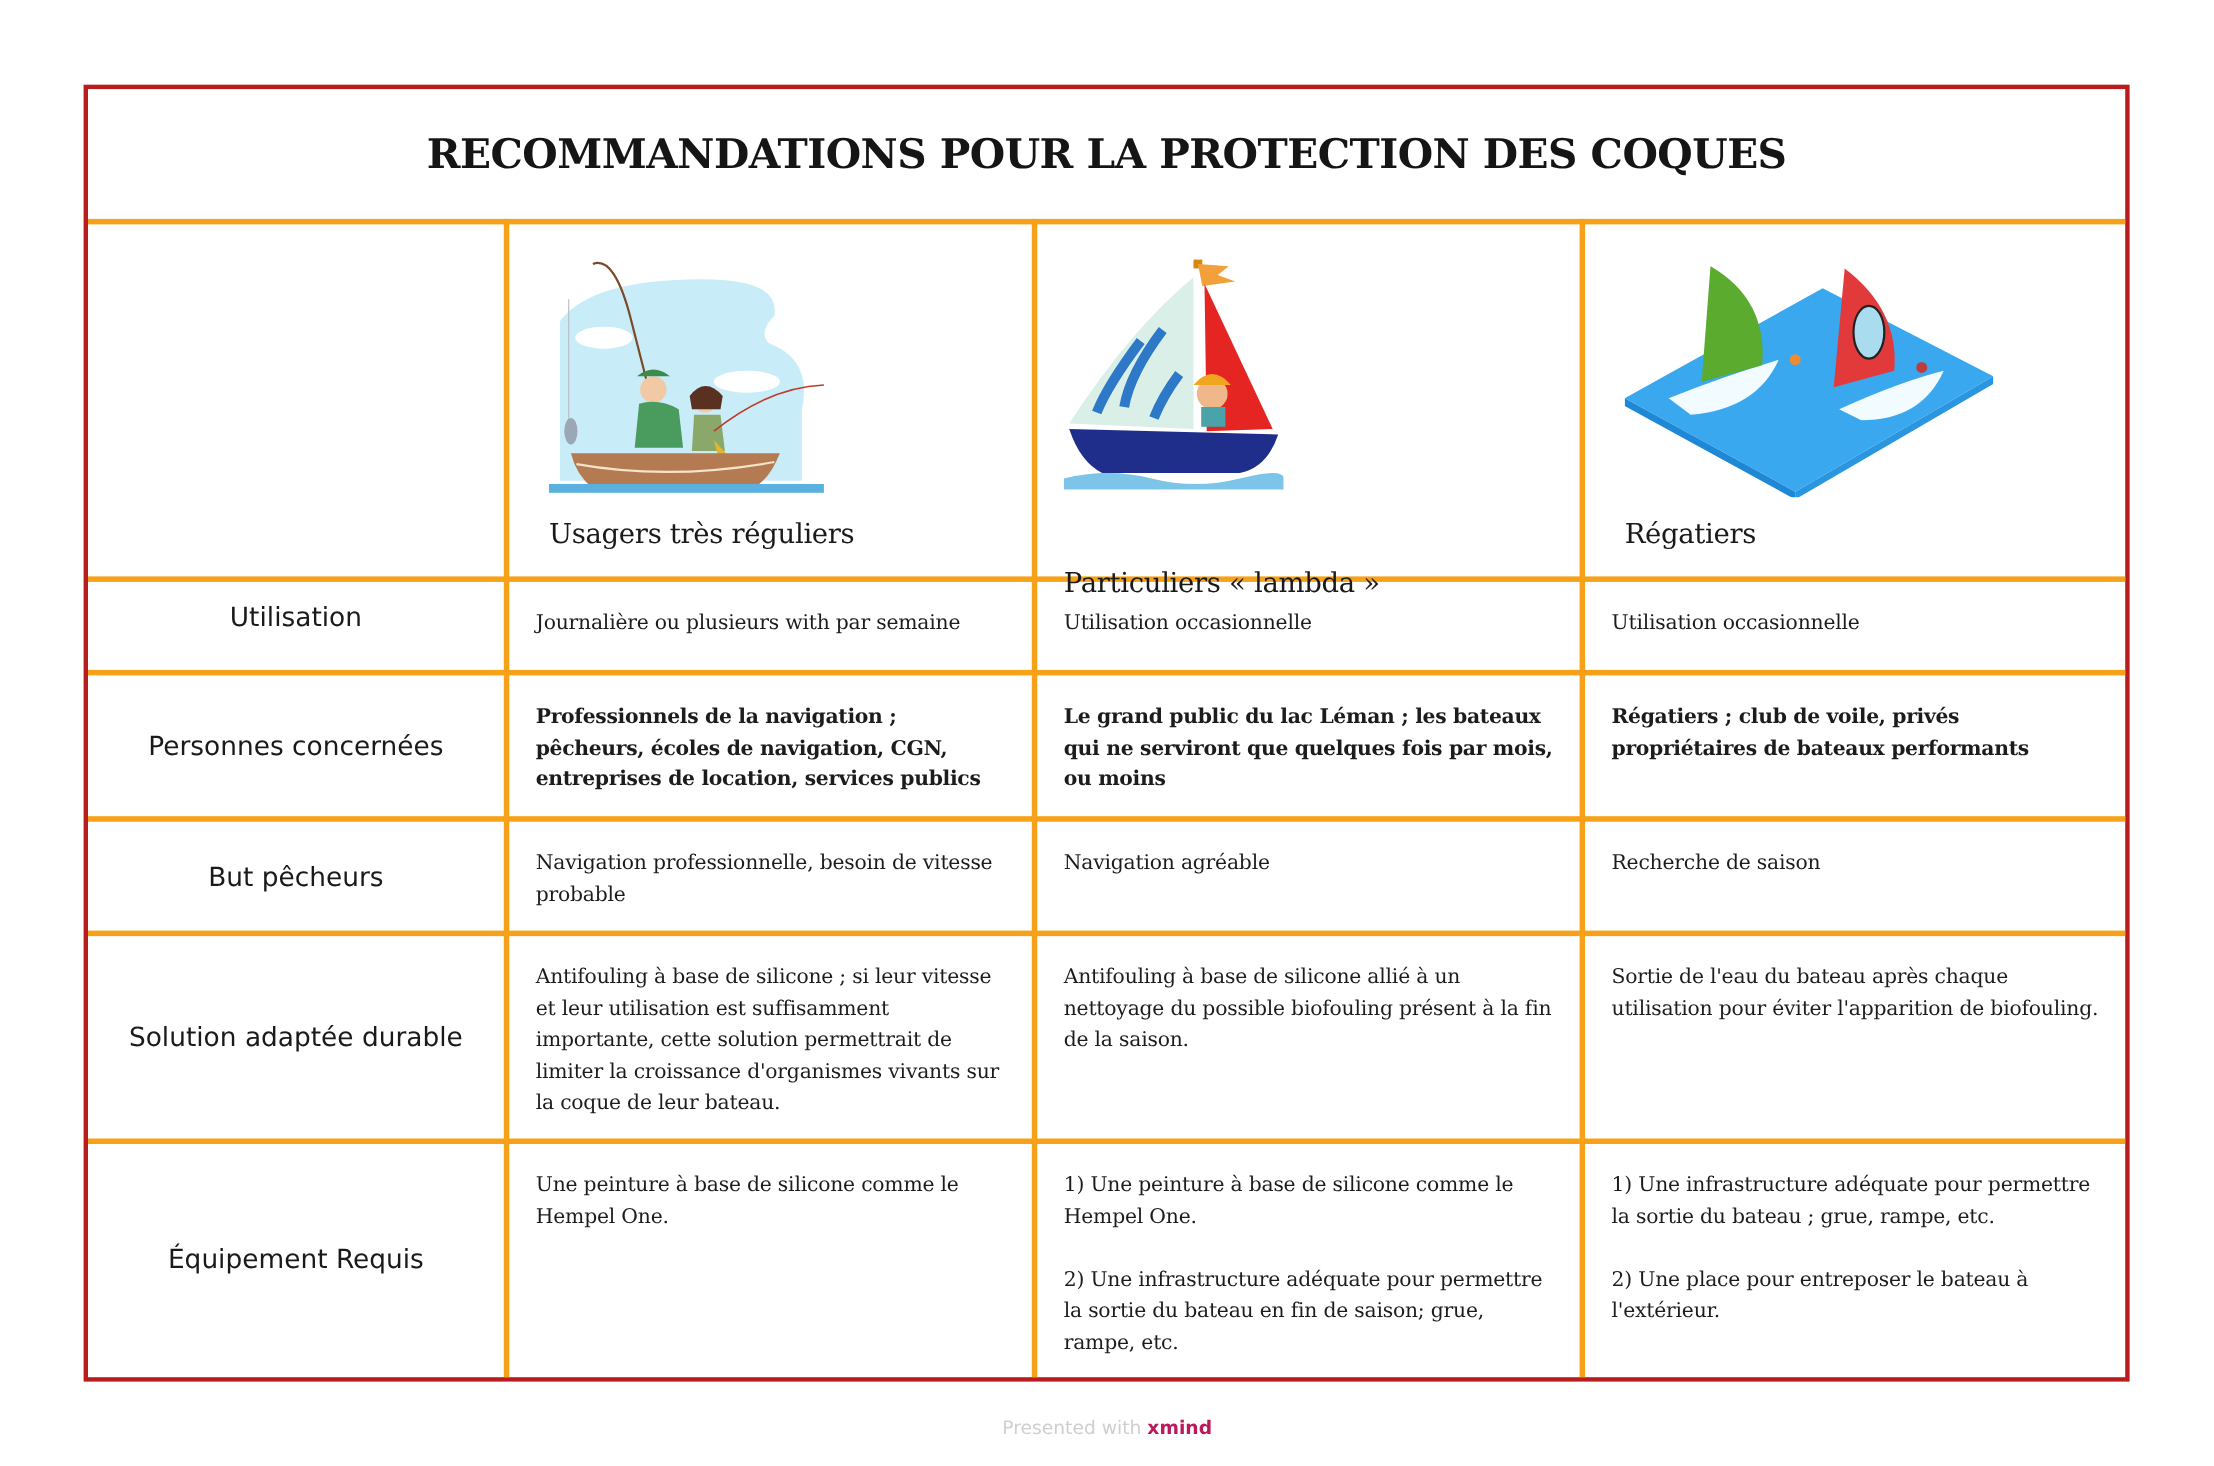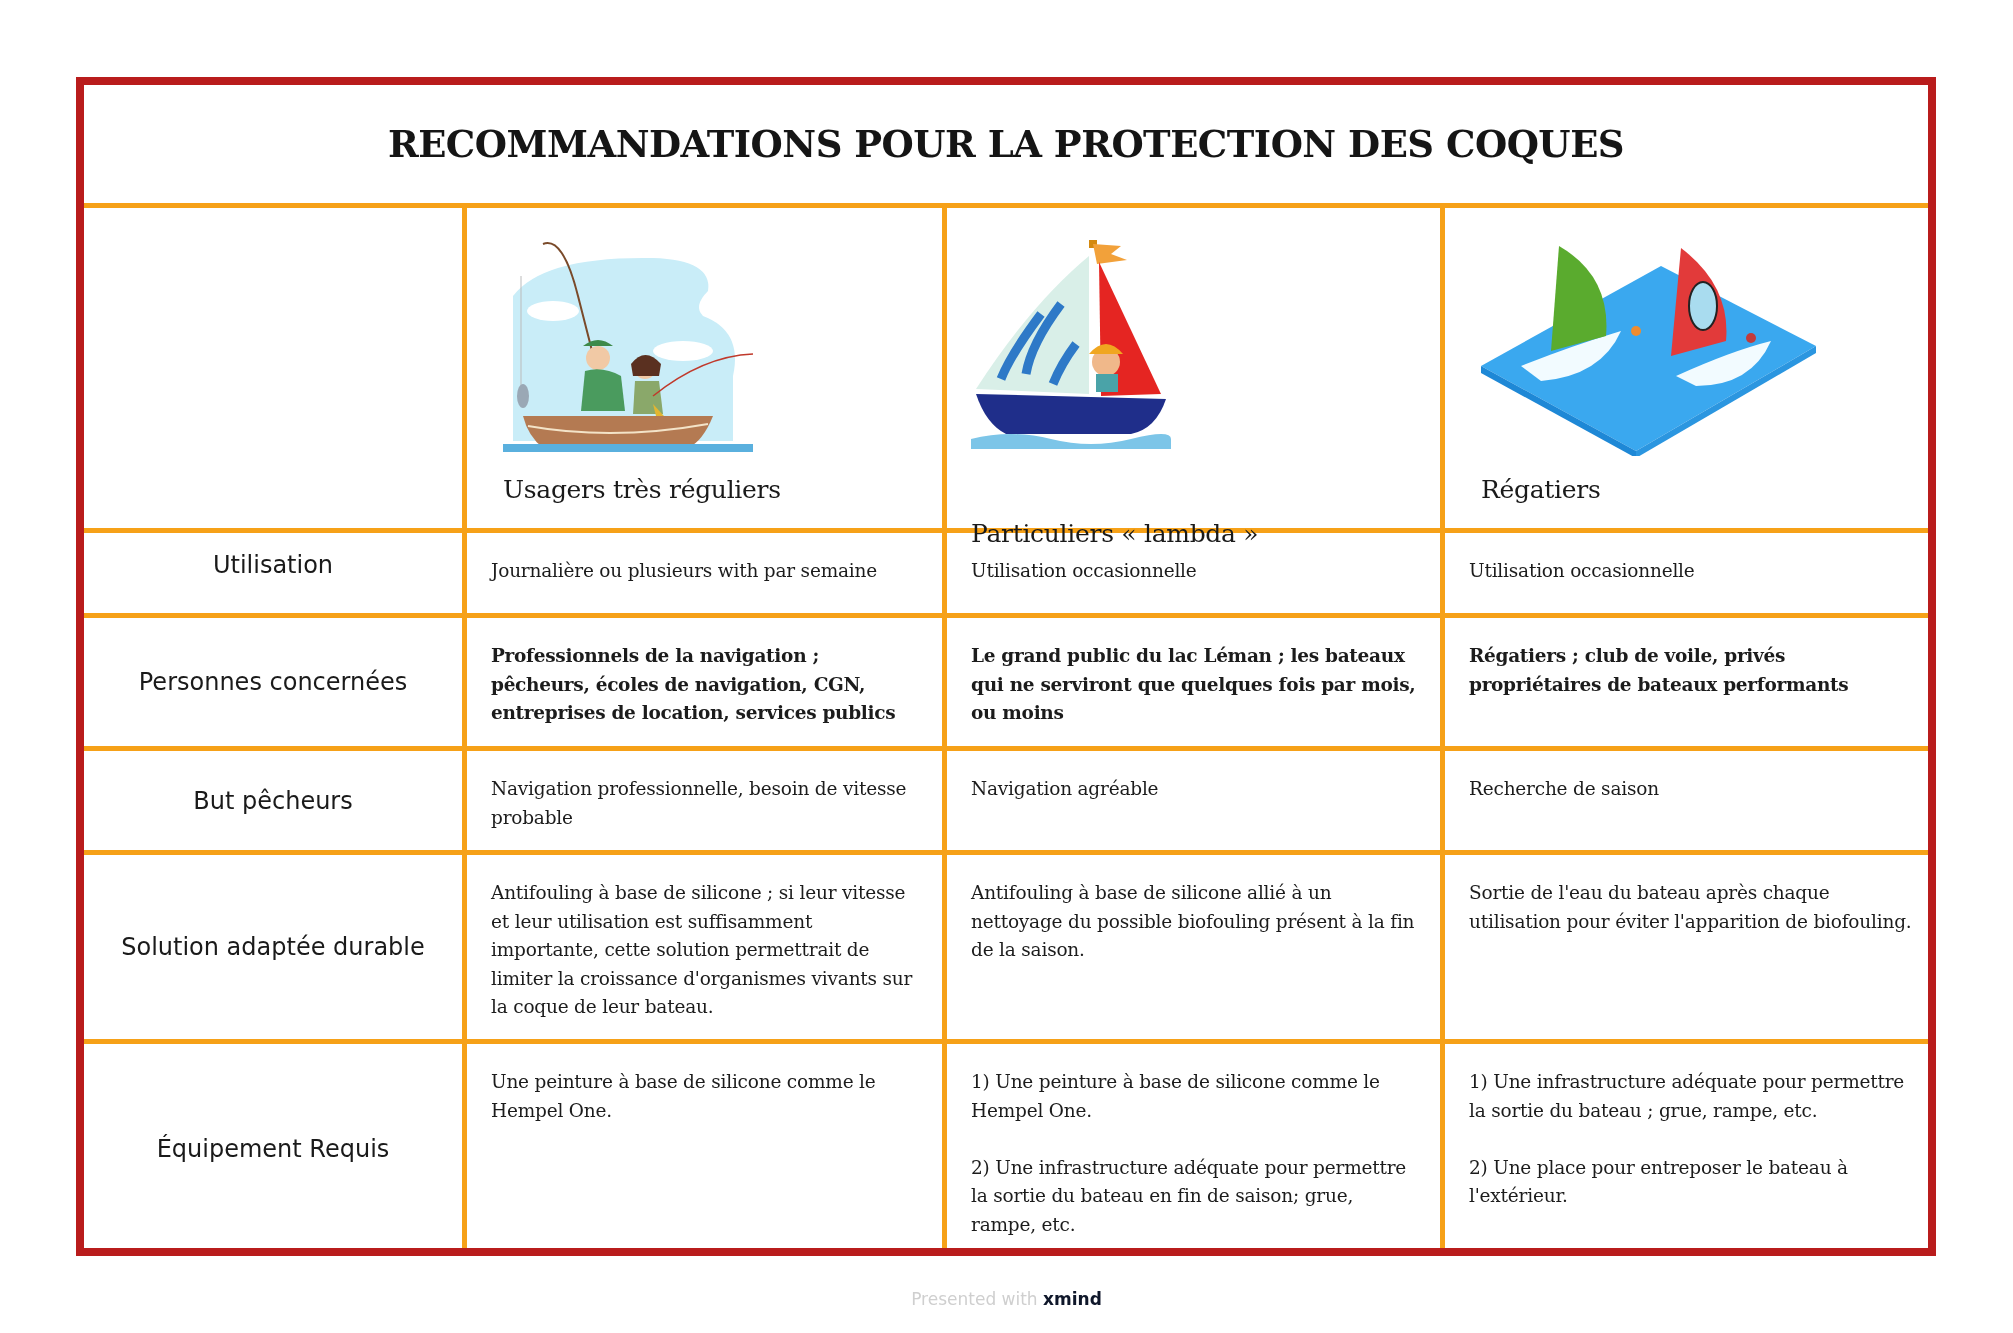--- a/index.html
+++ b/index.html
@@ -1,19 +1,19 @@
 <!DOCTYPE html>
 <html><head>
 <meta charset="utf-8">
 <style>
   html, body { margin: 0; padding: 0; background: #ffffff; }
   body { width: 2013px; height: 1333px; position: relative; overflow: hidden; }
   .grid {
     position: absolute; left: 76px; top: 77px; width: 1860px; height: 1179px;
-    box-sizing: border-box; border: 8px solid #b91c1c; background: #fff;
+    box-sizing: border-box; border: 4px solid #b91c1c; background: #fff;
   }
   .line-h { position: absolute; left: 0; right: 0; height: 5px; background: #F6A118; }
   .line-v { position: absolute; width: 5px; background: #F6A118; }
   .cell { position: absolute; box-sizing: border-box; overflow: hidden; }
   .title {
     position: absolute; left: 0; right: 0; top: 0; height: 118px;
     display: flex; align-items: center; justify-content: center;
     font-family: "DejaVu Serif", serif; font-weight: bold; font-size: 37px;
     color: #151515; letter-spacing: -0.5px;
   }
@@ -29,21 +29,21 @@
   .txt.bold { font-weight: bold; letter-spacing: -0.3px; }
   .head-label {
     position: absolute; left: 36px; bottom: 24px;
     font-family: "DejaVu Serif", serif; font-size: 25px; color: #1a1a1a; letter-spacing: -0.3px;
   }
   .illus { position: absolute; top: 28px; left: 36px; }
   .footer {
     position: absolute; left: 0; right: 0; top: 1289px; text-align: center;
     font-family: "DejaVu Sans", sans-serif; font-size: 17px; color: #cfcfcf;
   }
-  .footer b { color: #0f172a; }
+  .footer b { color: #be185d; }
 </style>
 </head>
 <body>
 
 <div class="grid">
 
   <div class="line-h" style="top:118px"></div>
   <div class="line-h" style="top:443px"></div>
   <div class="line-h" style="top:528px"></div>
   <div class="line-h" style="top:661px"></div>

